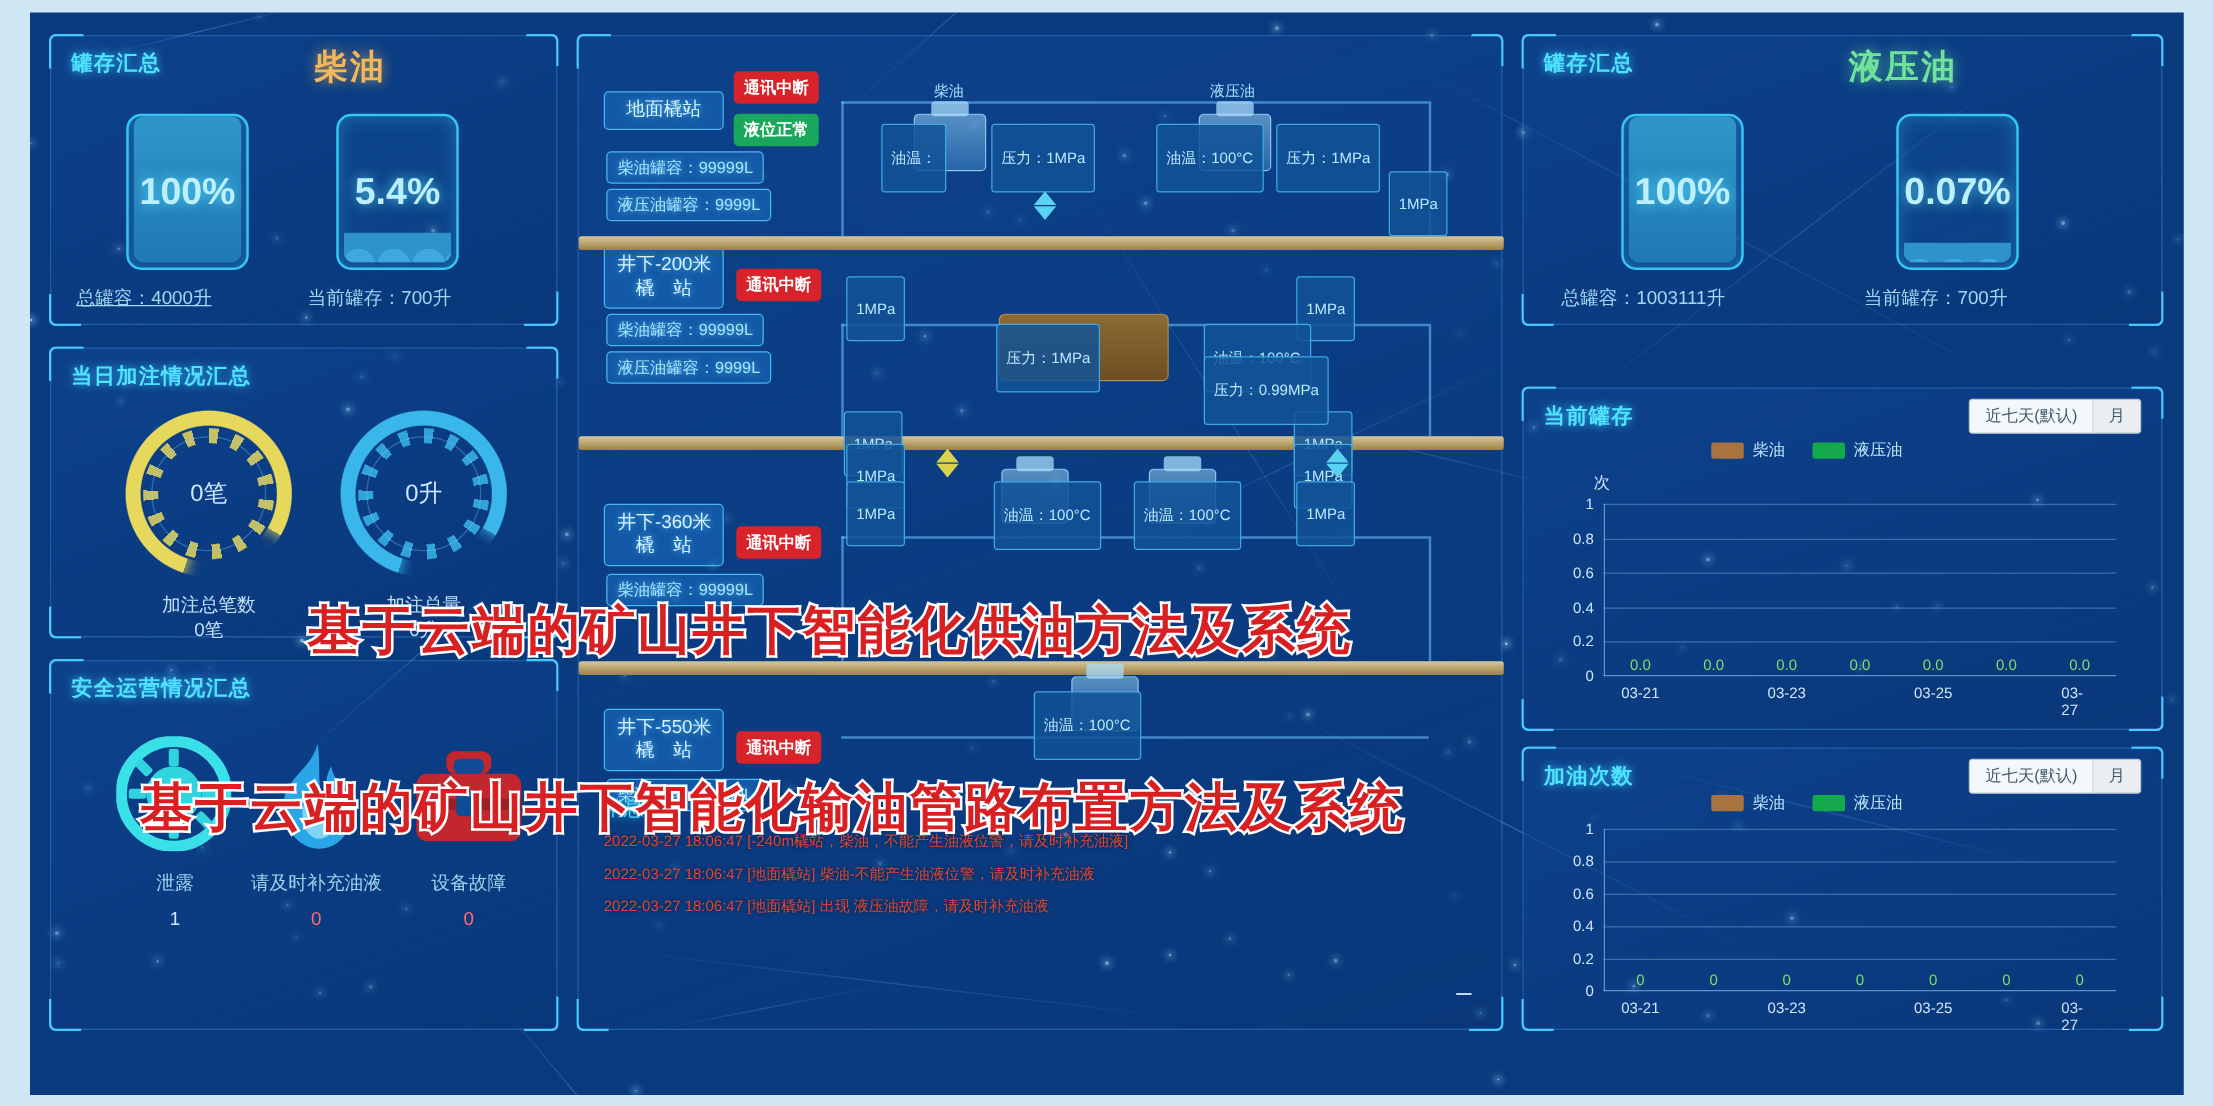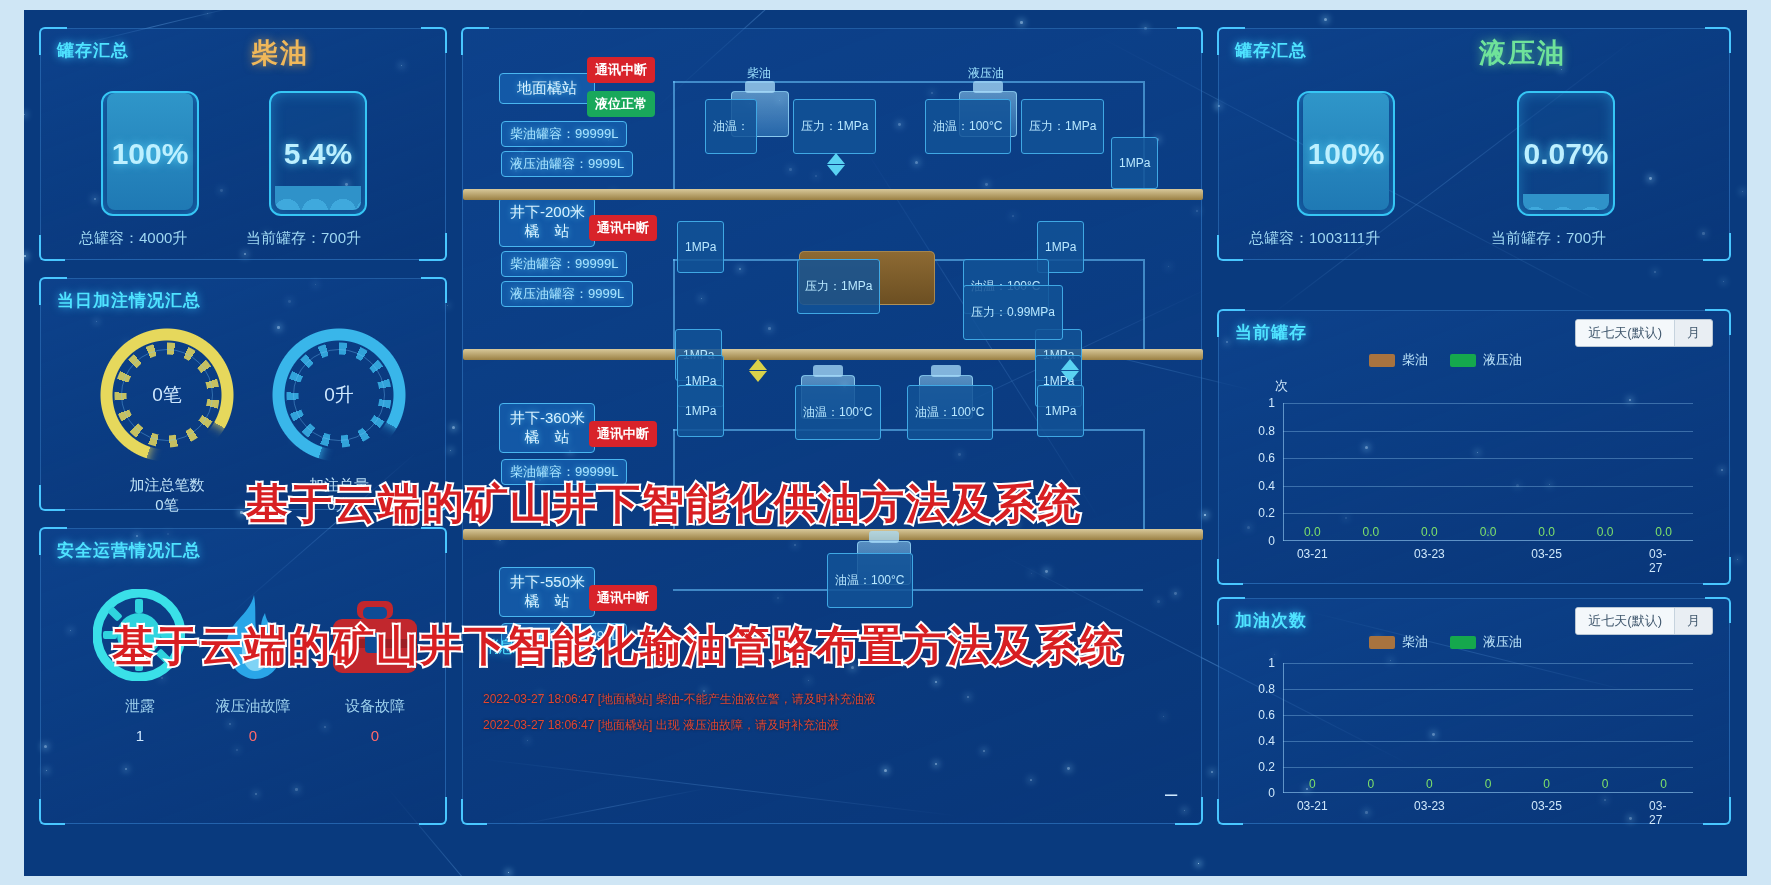--- a/index.html
+++ b/index.html
@@ -92,21 +92,20 @@
   .safety-ico{position:absolute}
   .s-label{position:absolute;color:#9fd2ee;font-size:15px;text-align:center;white-space:nowrap}
   .s-num{position:absolute;color:#cfe9ff;font-size:15px;text-align:center}
   .s-num.red{color:#ff6a6a}
 
   
   .tagbox{
     position:absolute;background:rgba(22,96,175,.78);border:1px solid #49b6ef;border-radius:4px;
     color:#a9e4ff;font-size:13px;padding:3px 8px;white-space:nowrap;
     text-shadow:0 0 6px rgba(90,210,255,.8);
-    margin-left:16px;
   }
   .tagbox.big{font-size:15px;color:#d8f2ff;text-align:center;line-height:1.25;padding:5px 10px}
   .badge-red{position:absolute;background:#d8232a;border-radius:4px;color:#fff;font-size:13px;
       padding:4px 8px;white-space:nowrap;font-weight:bold}
   .badge-green{position:absolute;background:#19a85b;border-radius:4px;color:#fff;font-size:13px;
       padding:4px 8px;white-space:nowrap;font-weight:bold}
   .mpa{position:absolute;background:rgba(18,82,150,.85);border:1px solid #3fa8e4;border-radius:3px;
       color:#b9e8ff;font-size:12px;padding:18px 7px;white-space:nowrap}
   .pipe-h{position:absolute;height:11px;border-radius:2px;
       background:linear-gradient(180deg,#d8c89a,#9b8144)}
@@ -305,21 +304,21 @@
     <div class="oil-title t-diesel" style="left:210px;">柴油</div>
 
     <div class="tank" style="left:60px;top:62px;">
       <div class="fill" style="height:117px;"></div>
       <div class="pct">100%</div>
     </div>
     <div class="tank" style="left:228px;top:62px;">
       <div class="wave" style="height:24px;"></div>
       <div class="pct">5.4%</div>
     </div>
-    <div class="tank-cap" style="left:38px;top:200px;">总罐容：4000升</div>
+    <div class="tank-cap" style="left:20px;top:200px;text-decoration:underline;">总罐容：4000升</div>
     <div class="tank-cap" style="left:205px;top:200px;">当前罐存：700升</div>
   </div>
 
   <div class="panel" style="left:16px;top:268px;width:406px;height:232px;">
     <span class="corner-tr"></span>
         <span class="corner-bl"></span>
     <div class="panel-title">当日加注情况汇总</div>
 
     <div class="gauge" style="left:46px;top:36px;--c:#e6d85c;">
       <div class="ring"></div>
@@ -375,21 +374,21 @@
       <svg width="92" height="84" viewBox="0 0 92 84">
         <rect x="4" y="24" width="84" height="54" rx="9" fill="#c1272d"></rect>
         <rect x="28" y="6" width="36" height="18" rx="7" fill="#c1272d"></rect>
         <rect x="34" y="12" width="24" height="12" rx="5" fill="#0e4c96"></rect>
         <rect x="4" y="44" width="84" height="9" fill="#9c1f24"></rect>
         <rect x="36" y="38" width="20" height="20" rx="4" fill="#0e4c96"></rect>
       </svg>
     </div>
 
     <div class="s-label" style="left:58px;top:168px;width:82px;">泄露</div>
-    <div class="s-label" style="left:152px;top:168px;width:120px;">液压油故障</div>
+    <div class="s-label" style="left:152px;top:168px;width:120px;">请及时补充油液</div>
     <div class="s-label" style="left:288px;top:168px;width:92px;">设备故障</div>
 
     <div class="s-num" style="left:58px;top:198px;width:82px;text-align:center;">1</div>
     <div class="s-num red" style="left:152px;top:198px;width:120px;text-align:center;">0</div>
     <div class="s-num red" style="left:288px;top:198px;width:92px;text-align:center;">0</div>
   </div>
 
   <div class="panel" style="left:438px;top:18px;width:740px;height:796px;">
     <span class="corner-tr"></span>
         <span class="corner-bl"></span>
@@ -475,20 +474,21 @@
     <div class="mpa" style="left:364px;top:524px;">油温：100°C</div>
 
     <div class="valve up" style="left:364px;top:124px;"></div>
     <div class="valve dn" style="left:364px;top:136px;"></div>
     <div class="valve y-up" style="left:286px;top:330px;"></div>
     <div class="valve y-dn" style="left:286px;top:342px;"></div>
     <div class="valve up" style="left:598px;top:330px;"></div>
     <div class="valve dn" style="left:598px;top:342px;"></div>
 
     <div class="msg-title" style="left:20px;top:608px;">消息</div>
+    <div class="msg-row" style="left:20px;top:636px;">2022-03-27 18:06:47 [-240m橇站，柴油，不能产生油液位警，请及时补充油液]</div>
     <div class="msg-row" style="left:20px;top:662px;">2022-03-27 18:06:47 [地面橇站] 柴油-不能产生油液位警，请及时补充油液</div>
     <div class="msg-row" style="left:20px;top:688px;">2022-03-27 18:06:47 [地面橇站] 出现 液压油故障，请及时补充油液</div>
     <div class="minus" style="left:702px;top:752px;">–</div>
   </div>
 
   <div class="panel" style="left:1194px;top:18px;width:512px;height:232px;">
     <span class="corner-tr"></span>
         <span class="corner-bl"></span>
     <div class="panel-title">罐存汇总</div>
     <div class="oil-title t-hyd" style="left:260px;">液压油</div>

